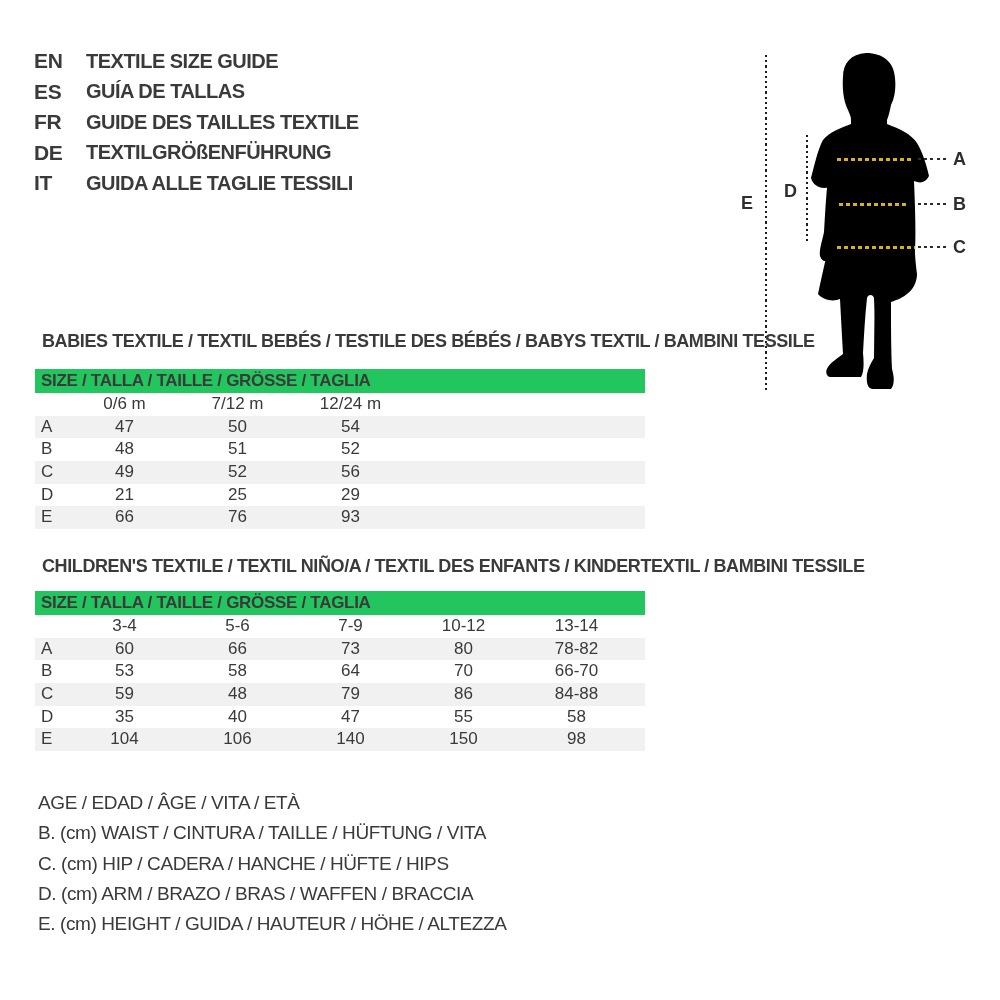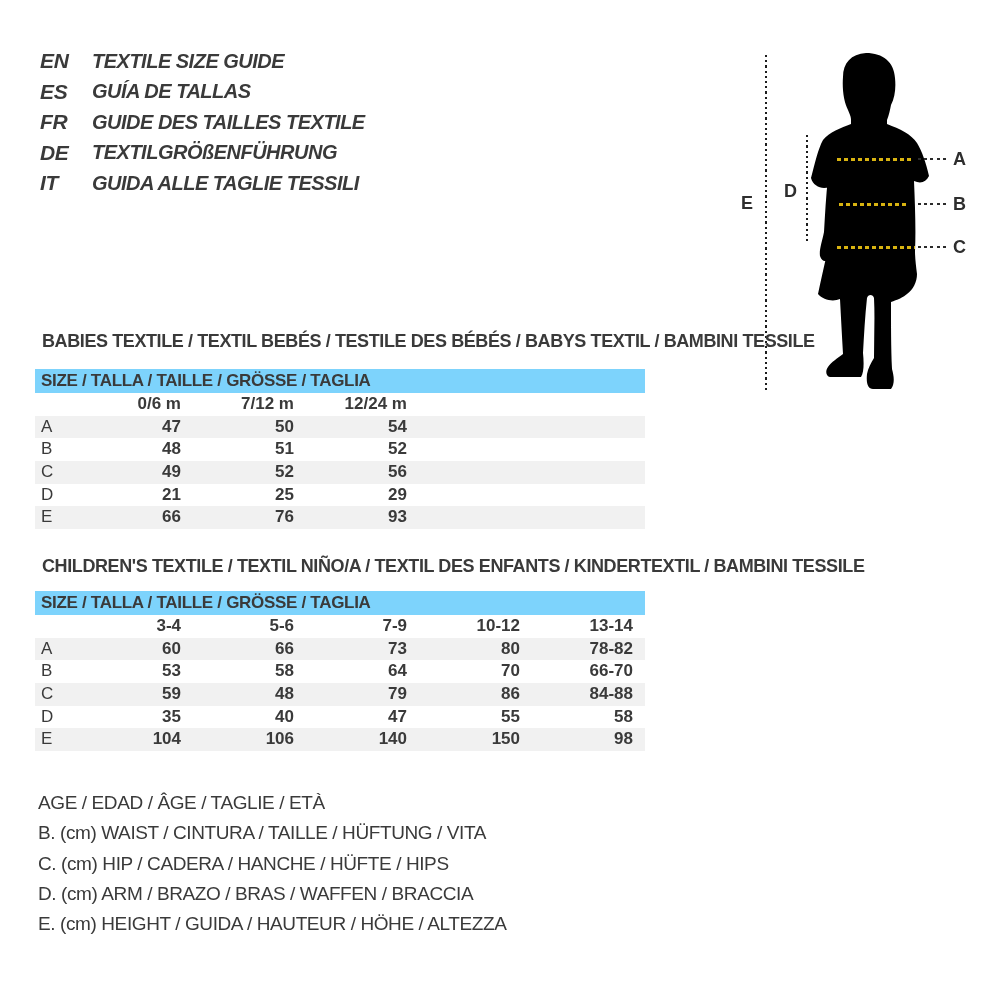--- a/index.html
+++ b/index.html
@@ -1,43 +1,43 @@
 <!DOCTYPE html>
 <html style="--mline: #d9b411;"><head>
 <meta charset="utf-8">
 <style>
   html,body{margin:0;padding:0;background:#ffffff;}
   .page{
     position:relative;width:1000px;height:1000px;background:#ffffff;overflow:hidden;
     font-family:"Liberation Sans","DejaVu Sans",sans-serif;color:#3a3a3a;
   }
   
-  .languages{position:absolute;left:40px;top:46px;font-style:italic;}
+  .languages{position:absolute;left:34px;top:46px;}
   .lang-row{display:flex;height:30.5px;align-items:center;}
   .lang-code{width:52px;font-size:21px;font-weight:700;letter-spacing:-0.3px;}
   .lang-label{font-size:20px;font-weight:700;letter-spacing:-0.5px;white-space:nowrap;}
   
   .figure-area{position:absolute;left:0;top:0;width:1000px;height:420px;}
   .silhouette-svg{position:absolute;left:803px;top:50px;}
   .vdots{position:absolute;width:2px;background:repeating-linear-gradient(to bottom,#1d1d1d 0 2.2px,transparent 2.2px 5.2px);}
   .vdots.e-line{left:765px;top:55px;height:336px;}
   .vdots.d-line{left:806px;top:135px;height:107px;}
   .hdots-yellow{position:absolute;height:3px;background:repeating-linear-gradient(to right,var(--mline) 0 4px,transparent 4px 7px);}
   .hdots-gray{position:absolute;height:2.4px;background:repeating-linear-gradient(to right,#2b2b2b 0 3px,transparent 3px 6.2px);}
   .m-label{position:absolute;font-size:18px;font-weight:700;color:#2e2e2e;}
   
   .sec-title{position:absolute;left:42px;font-size:18px;font-weight:700;letter-spacing:-0.4px;white-space:nowrap;}
   
   .size-table{position:absolute;left:35px;width:610px;font-size:17px;}
-  .tbl-header{height:24px;line-height:24px;background:#7dd3fc;font-weight:700;padding-left:6px;letter-spacing:-0.3px;color:#3a3a3a;}
+  .tbl-header{height:24px;line-height:24px;background:#22c55e;font-weight:700;padding-left:6px;letter-spacing:-0.3px;color:#3a3a3a;}
   .tbl-row{display:flex;height:22.7px;line-height:22.7px;}
   .tbl-row.stripe{background:#f1f1f1;}
   .cell{display:block;}
   .cell.rowlabel{width:33px;padding-left:6px;box-sizing:border-box;}
-  .cell.data{width:113px;text-align:right;font-weight:bold;}
+  .cell.data{width:113px;text-align:center;}
   
   .legend{position:absolute;left:38px;top:788px;}
   .legend-line{height:30.3px;line-height:30.3px;font-size:19px;letter-spacing:-0.4px;white-space:nowrap;}
 </style>
 </head>
 <body>
 
 <div class="page">
 
   <div class="languages">
@@ -217,20 +217,20 @@
           <span class="cell data">104</span>
           <span class="cell data">106</span>
           <span class="cell data">140</span>
           <span class="cell data">150</span>
           <span class="cell data">98</span>
         </div>
       </div>
   </div>
 
   <div class="legend">
-      <div class="legend-line">AGE / EDAD / ÂGE / TAGLIE / ETÀ</div>
+      <div class="legend-line">AGE / EDAD / ÂGE / VITA / ETÀ</div>
       <div class="legend-line">B. (cm) WAIST / CINTURA / TAILLE / HÜFTUNG / VITA</div>
       <div class="legend-line">C. (cm) HIP / CADERA / HANCHE / HÜFTE / HIPS</div>
       <div class="legend-line">D. (cm) ARM / BRAZO / BRAS / WAFFEN / BRACCIA</div>
       <div class="legend-line">E. (cm) HEIGHT / GUIDA / HAUTEUR / HÖHE / ALTEZZA</div>
     </div>
 
 </div>
 
 </body></html>

